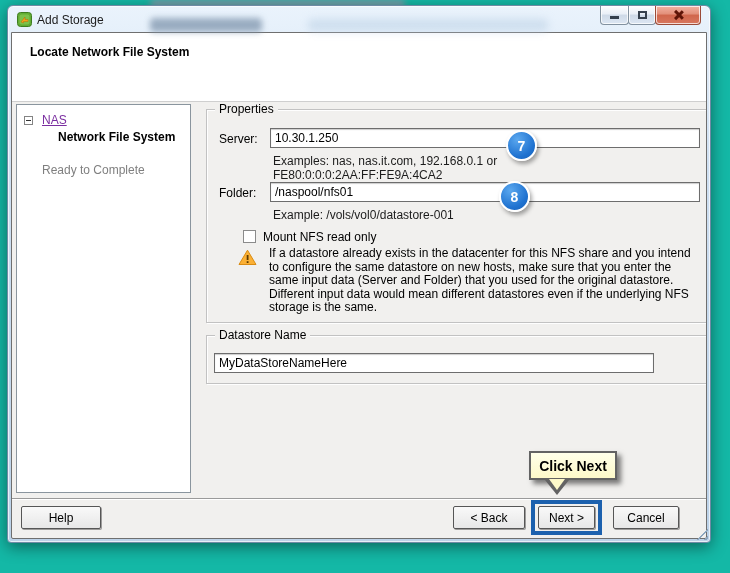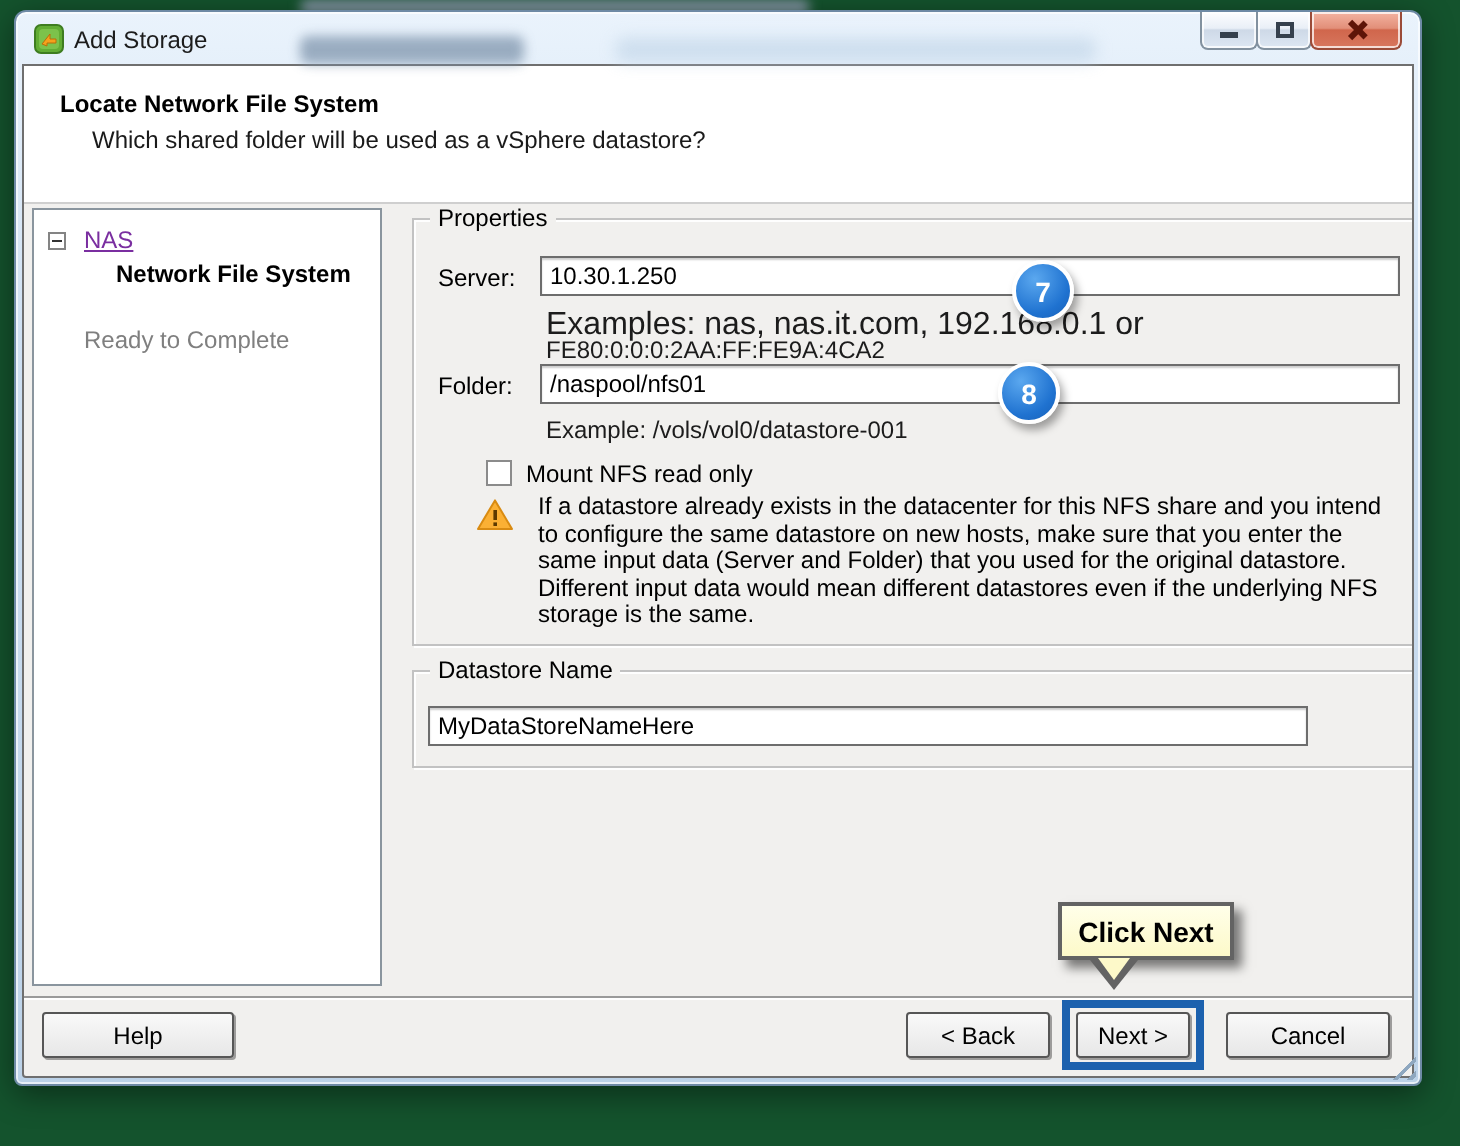--- a/index.html
+++ b/index.html
@@ -1,17 +1,17 @@
 <!DOCTYPE html>
 <html><head>
 <meta charset="utf-8">
 <style>
   * { margin:0; padding:0; box-sizing:border-box; }
   body { background:#fff; font-family:"Liberation Sans", sans-serif; }
-  #page { position:relative; width:730px; height:573px; background:#14532d; overflow:hidden; }
+  #page { position:relative; width:730px; height:573px; background:#14b8a6; overflow:hidden; }
 
   
   .blob { position:absolute; border-radius:4px; }
   #blob-top { left:150px; top:0; width:255px; height:7px; background:#8a98ab; filter:blur(3px); z-index:1; }
   #blob-titlebar { left:142px; top:12px; width:112px; height:14px; background:#7f95ad; opacity:.75; filter:blur(3px); z-index:6; }
   #blob-titlebar2 { left:300px; top:13px; width:240px; height:12px; background:#bdd2e6; opacity:.6; filter:blur(4px); z-index:6; }
 
   
   #dialog { position:absolute; left:7px; top:5px; width:704px; height:538px; z-index:5;
     background:linear-gradient(#eaf3fc, #cfe0f2 30%, #bcd2e8);
@@ -60,21 +60,21 @@
   .legend { position:absolute; top:-8px; left:8px; background:#f1f0ee; padding:0 4px; font-size:12px; color:#000; }
   #gb-properties { left:194px; top:76px; width:501px; height:214px; }
   #gb-datastore { left:194px; top:302px; width:501px; height:49px; }
 
   .fld-label { position:absolute; font-size:12px; color:#000; }
   .txt-input { position:absolute; height:20px; background:#fff; border:1px solid #6d6d6d;
     box-shadow:inset 0 1px 1px rgba(0,0,0,.2); font-family:"Liberation Sans", sans-serif;
     font-size:12px; color:#000; padding:4px 4px; }
   #server-label { left:12px; top:22px; }
   #server-input { left:63px; top:18px; width:430px; }
-  #server-hint1 { position:absolute; left:66px; top:44px; font-size:16px; color:#1c1c1c; }
+  #server-hint1 { position:absolute; left:66px; top:44px; font-size:12px; color:#1c1c1c; }
   #server-hint2 { position:absolute; left:66px; top:58px; font-size:12px; color:#1c1c1c; }
   #folder-label { left:12px; top:76px; }
   #folder-input { left:63px; top:72px; width:430px; }
   #folder-hint { position:absolute; left:66px; top:98px; font-size:12px; color:#1c1c1c; }
 
   #mount-checkbox { position:absolute; left:36px; top:120px; width:13px; height:13px;
     appearance:none; -webkit-appearance:none; background:#fff; border:1px solid #8b8b8b; }
   #mount-label { position:absolute; left:56px; top:120px; font-size:12px; color:#000; }
 
   #warn-icon { position:absolute; left:31px; top:139px; width:19px; height:17px; }
@@ -89,24 +89,24 @@
     color:#fff; font-size:14px; font-weight:bold; display:flex; align-items:center; justify-content:center; z-index:8; }
   #callout-7 { left:494px; top:97px; }
   #callout-8 { left:487px; top:148px; }
 
   
   #footer-sep { position:absolute; left:0; right:0; top:465px; height:2px;
     background:linear-gradient(#9a9a9a 50%, #ffffff 50%); }
   .btn { position:absolute; height:23px; font-family:"Liberation Sans", sans-serif; font-size:12px; color:#000;
     background:linear-gradient(#f9f9f9, #e7e7e7); border:1px solid #565656; border-radius:2px;
     box-shadow:1px 1px 0 rgba(0,0,0,.35); cursor:pointer; }
-  #btn-help { left:9px; top:473px; width:96px; }
+  #btn-help { left:9px; top:473px; width:80px; }
   #btn-back { left:441px; top:473px; width:72px; }
   #btn-next { left:526px; top:473px; width:57px; }
-  #btn-cancel { left:601px; top:473px; width:82px; }
+  #btn-cancel { left:601px; top:473px; width:66px; }
   #next-highlight { position:absolute; left:519px; top:467px; width:71px; height:35px;
     border:4px solid #1c61ae; z-index:7; pointer-events:none; }
 
   
   #tooltip { position:absolute; left:517px; top:418px; width:88px; height:29px; z-index:9;
     background:linear-gradient(#ffffe9, #fdf9c9); border:2px solid #636363;
     box-shadow:4px 4px 5px rgba(0,0,0,.5); display:flex; align-items:center; justify-content:center; }
   #tooltip-text { font-size:14px; font-weight:bold; color:#000; }
   .tip-tail-outer { position:absolute; left:14px; top:27px; width:0; height:0;
     border-left:12px solid transparent; border-right:12px solid transparent; border-top:15px solid #636363; }
@@ -146,21 +146,20 @@
           </div>
       </div>
     </div>
     <div id="blob-titlebar" class="blob"></div>
     <div id="blob-titlebar2" class="blob"></div>
 
     <div id="client">
 
       <div id="wiz-header">
         <div id="wiz-title">Locate Network File System</div>
-        <div id="wiz-subtitle">Which shared folder will be used as a vSphere datastore?</div>
       </div>
 
       <div id="sidebar">
         <span id="tree-expand"></span>
         <a id="tree-nas">NAS</a>
         <div id="tree-nfs">Network File System</div>
         <div id="tree-ready">Ready to Complete</div>
       </div>
 
       <div id="gb-properties" class="groupbox">

